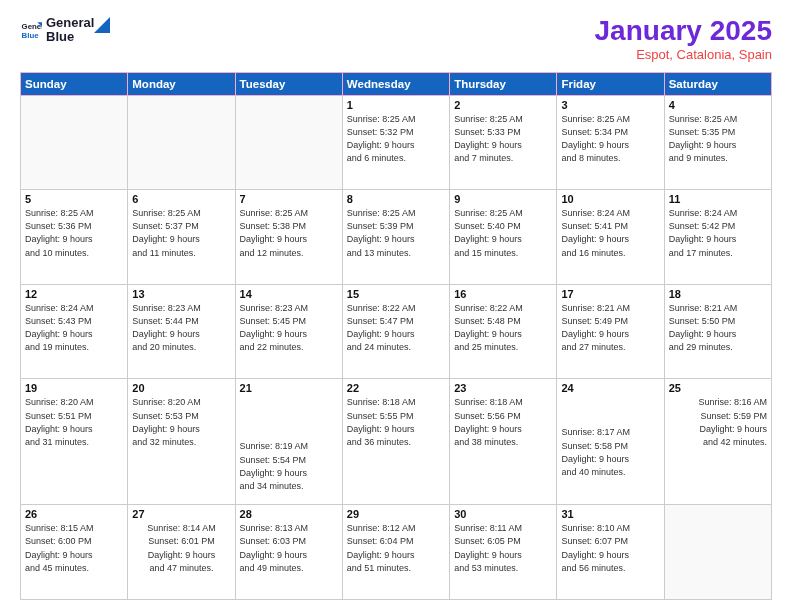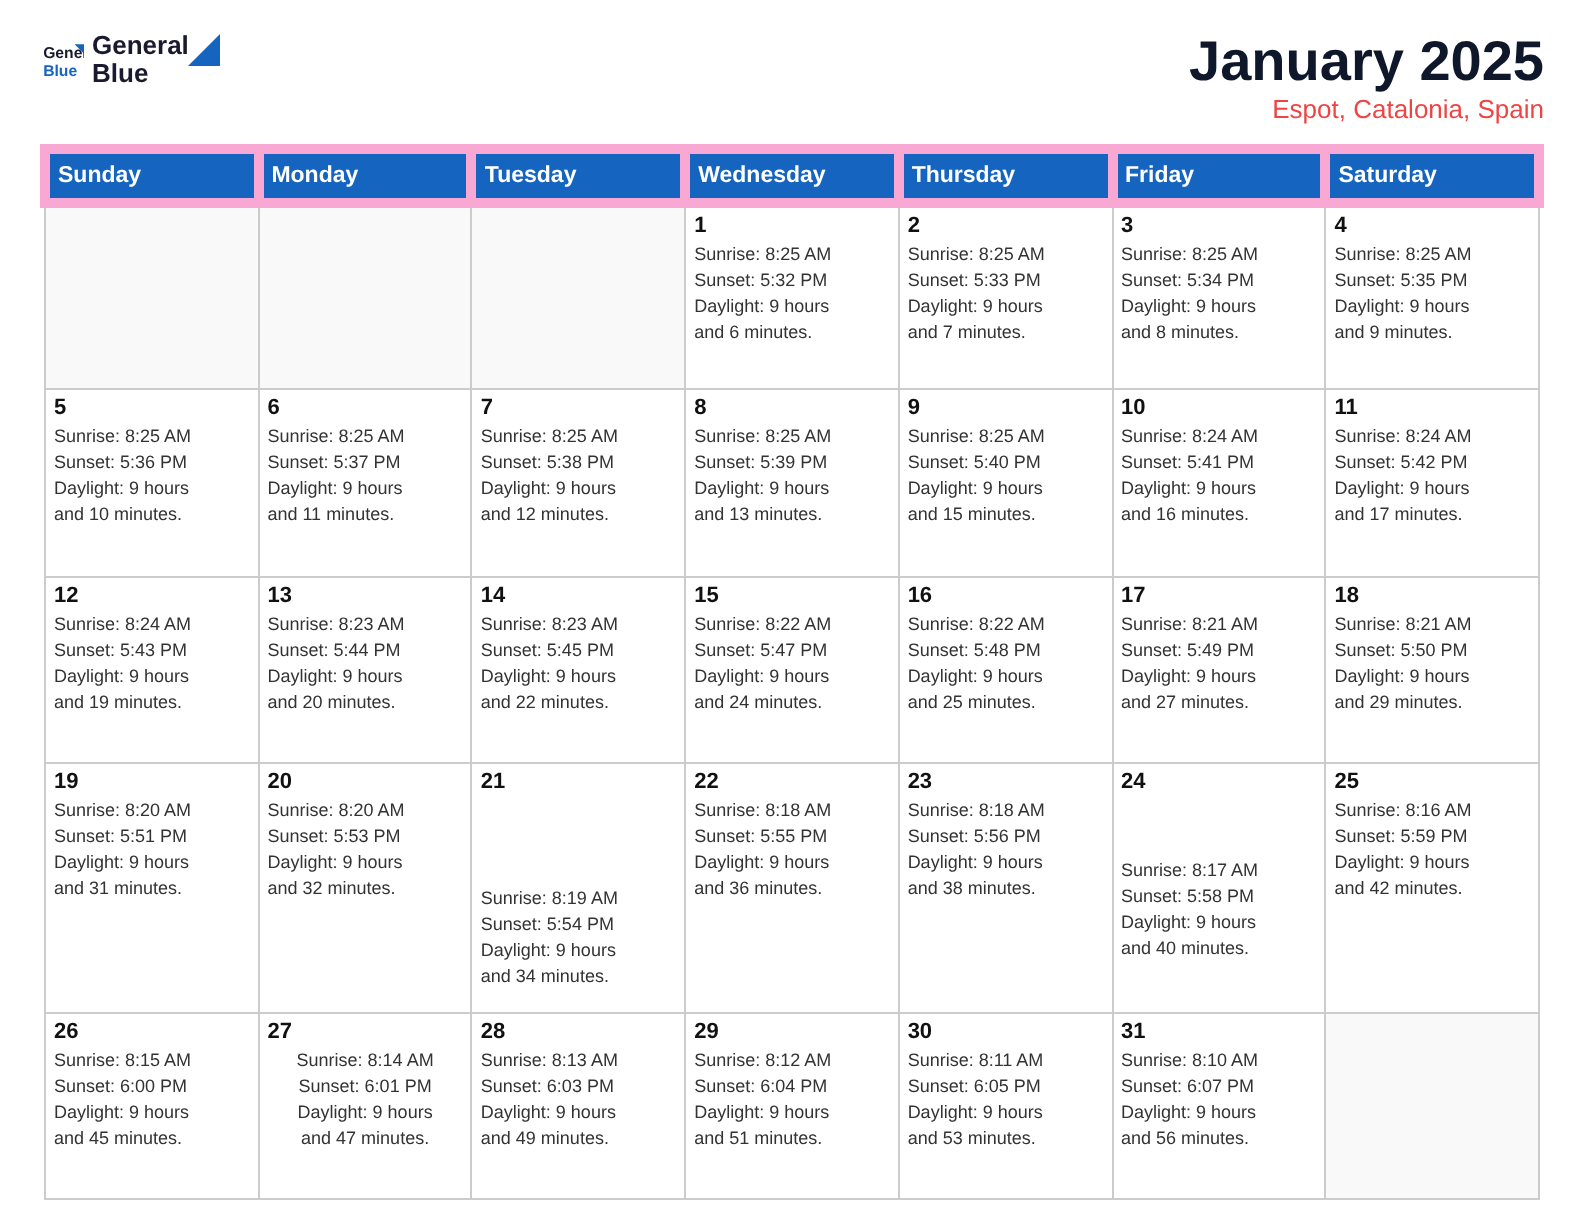--- a/index.html
+++ b/index.html
@@ -37,40 +37,40 @@
     .logo-icon {
       width: 22px;
       height: 22px;
     }
     .title-block {
       text-align: right;
     }
     .month-title {
       font-size: 28px;
       font-weight: bold;
-      color: #0f172a;
+      color: #6d28d9;
       line-height: 1.1;
     }
     .location {
       font-size: 13px;
       color: #ef4444;
     }
     .calendar {
       width: 100%;
       border-collapse: collapse;
       flex: 1;
     }
     .calendar th {
       background: #1565c0;
       color: #fff;
       font-size: 11.5px;
       font-weight: bold;
       padding: 5px 4px;
       text-align: left;
-      border: 5px solid #f9a8d4;
+      border: 1px solid #f9a8d4;
     }
     .calendar td {
       border: 1px solid #ccc;
       vertical-align: top;
       padding: 3px 4px;
       font-size: 9.5px;
       color: #222;
       width: calc(100%/7);
       height: 88px;
     }
@@ -301,21 +301,21 @@
           </td>
           <td>
             <div class="day-number">24</div>
             <div class="day-info" style="white-space: pre-line; margin-top: 32px;">Sunrise: 8:17 AM
 Sunset: 5:58 PM
 Daylight: 9 hours
 and 40 minutes.</div>
           </td>
           <td>
             <div class="day-number">25</div>
-            <div class="day-info" style="white-space: pre-line;">Sunrise: 8:16 AM
+            <div class="day-info" style="white-space: pre-line; text-align: right;">Sunrise: 8:16 AM
 Sunset: 5:59 PM
 Daylight: 9 hours
 and 42 minutes.</div>
           </td>
         </tr>
         <tr>
           <td>
             <div class="day-number">26</div>
             <div class="day-info" style="white-space: pre-line;">Sunrise: 8:15 AM
 Sunset: 6:00 PM

